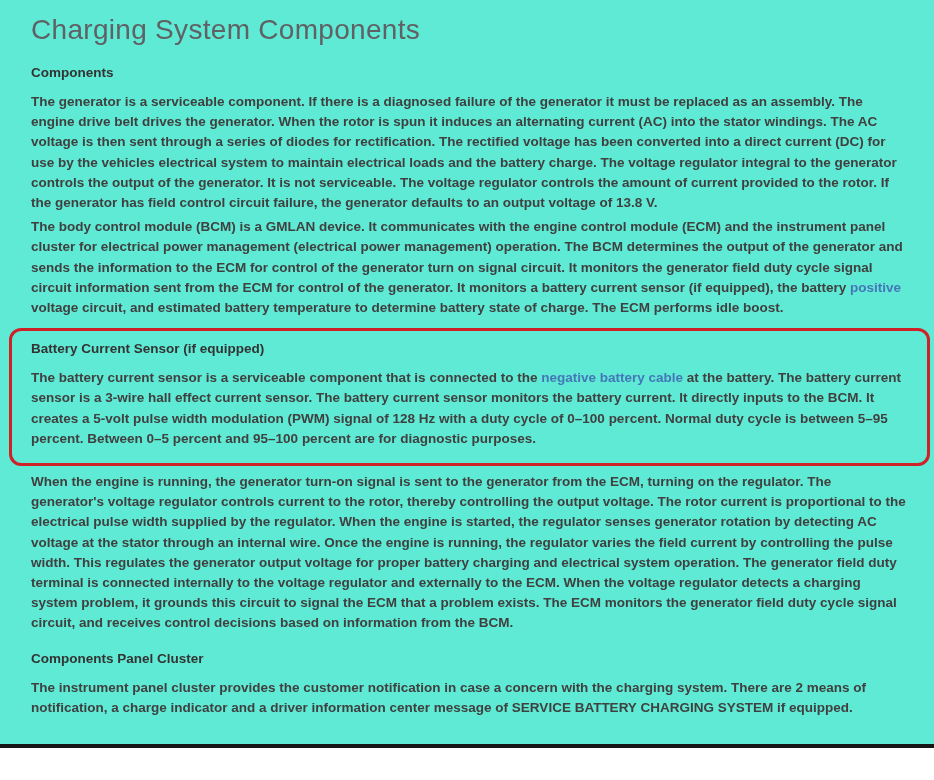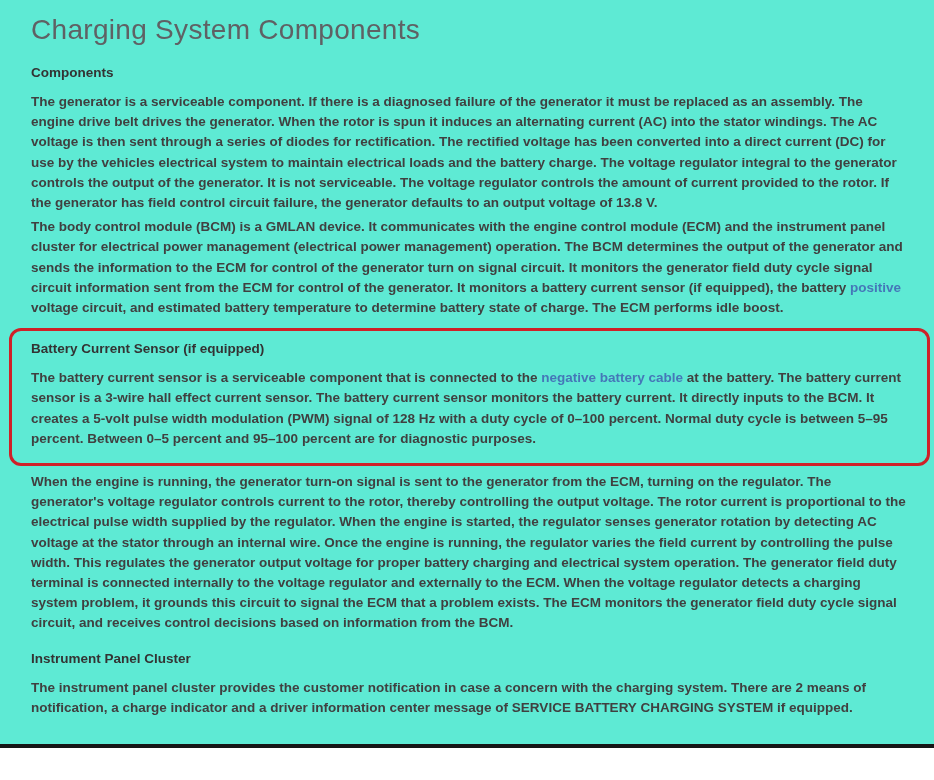--- a/index.html
+++ b/index.html
@@ -88,21 +88,21 @@
 
     <p class="body"><span>The body control module (BCM) is a GMLAN device. It communicates with the engine control module (ECM) and the instrument panel cluster for electrical power management (electrical power management) operation. The BCM determines the output of the generator and sends the information to the ECM for control of the generator turn on signal circuit. It monitors the generator field duty cycle signal circuit information sent from the ECM for control of the generator. It monitors a battery current sensor (if equipped), the battery </span><a class="link" href="#">positive</a><span> voltage circuit, and estimated battery temperature to determine battery state of charge. The ECM performs idle boost.</span></p>
 
     <div class="highlight-box">
       <h3 class="sec-heading">Battery Current Sensor (if equipped)</h3>
       <p class="body"><span>The battery current sensor is a serviceable component that is connected to the </span><a class="link" href="#">negative battery cable</a><span> at the battery. The battery current sensor is a 3-wire hall effect current sensor. The battery current sensor monitors the battery current. It directly inputs to the BCM. It creates a 5-volt pulse width modulation (PWM) signal of 128 Hz with a duty cycle of 0–100 percent. Normal duty cycle is between 5–95 percent. Between 0–5 percent and 95–100 percent are for diagnostic purposes.</span></p>
     </div>
 
     <p class="body">When the engine is running, the generator turn-on signal is sent to the generator from the ECM, turning on the regulator. The generator's voltage regulator controls current to the rotor, thereby controlling the output voltage. The rotor current is proportional to the electrical pulse width supplied by the regulator. When the engine is started, the regulator senses generator rotation by detecting AC voltage at the stator through an internal wire. Once the engine is running, the regulator varies the field current by controlling the pulse width. This regulates the generator output voltage for proper battery charging and electrical system operation. The generator field duty terminal is connected internally to the voltage regulator and externally to the ECM. When the voltage regulator detects a charging system problem, it grounds this circuit to signal the ECM that a problem exists. The ECM monitors the generator field duty cycle signal circuit, and receives control decisions based on information from the BCM.</p>
 
-    <h3 class="sec-heading">Instrument Panel Cluster</h3>
+    <h3 class="sec-heading">Components Panel Cluster</h3>
     <p class="body">The instrument panel cluster provides the customer notification in case a concern with the charging system. There are 2 means of notification, a charge indicator and a driver information center message of SERVICE BATTERY CHARGING SYSTEM if equipped.</p>
 
   </div>
 
   <div class="hscrollbar"></div>
   <div class="scroll-corner"></div>
   <div class="bottom-bar"></div>
 </div>
 
 </body></html>

